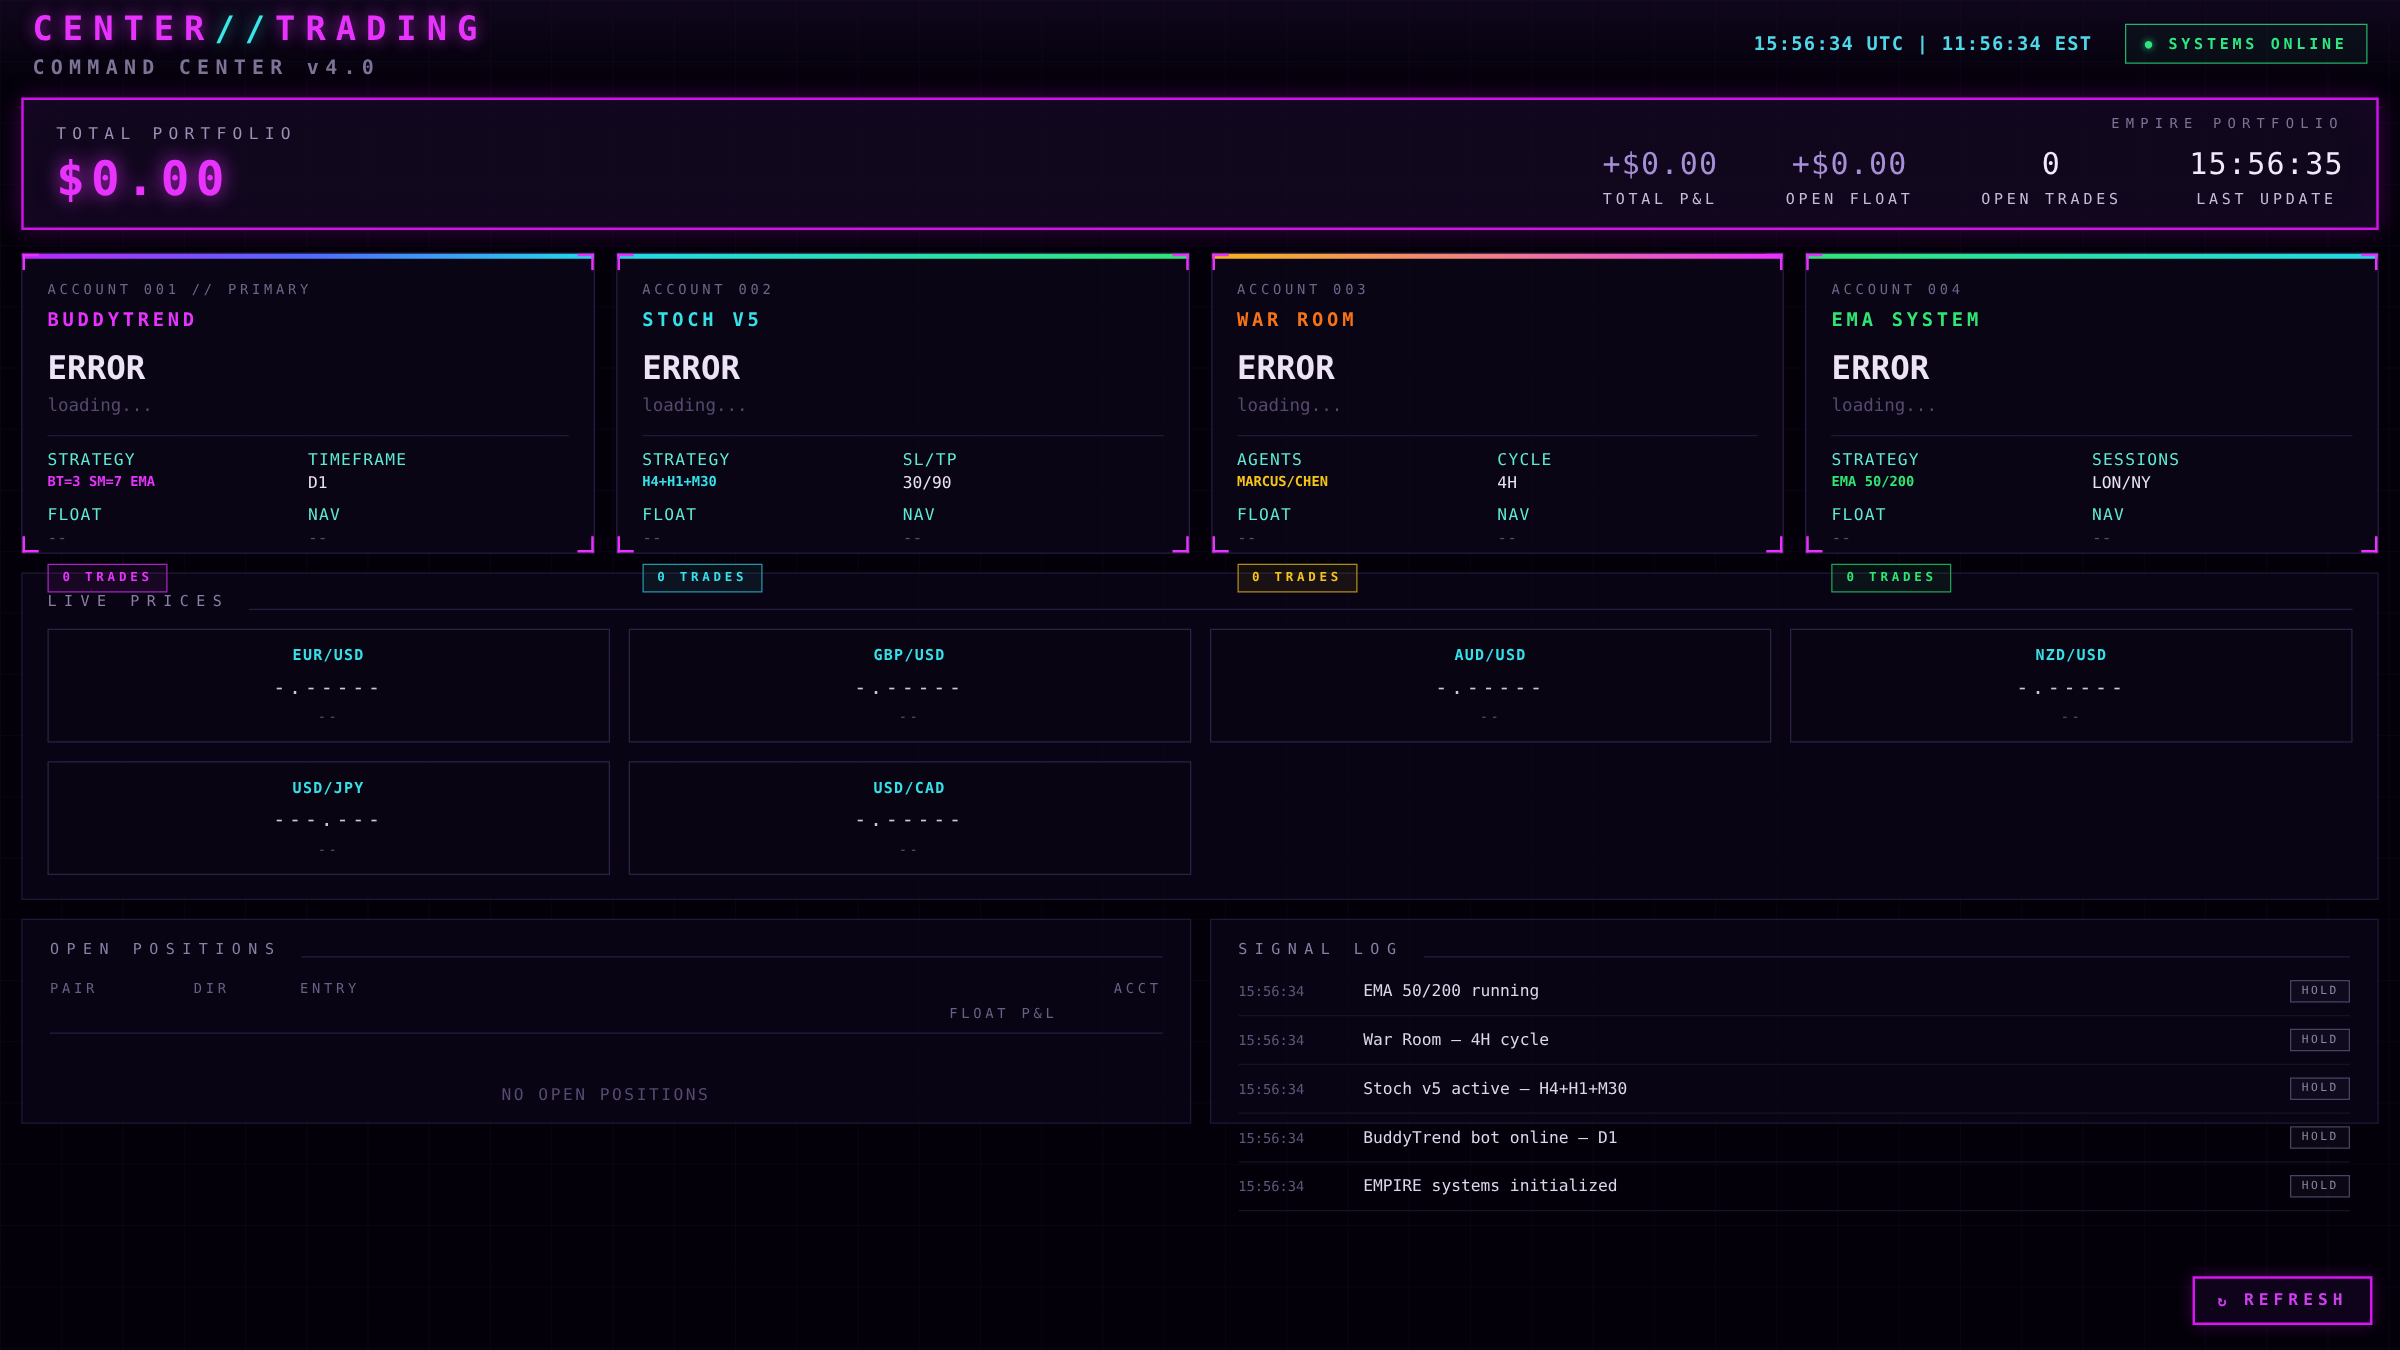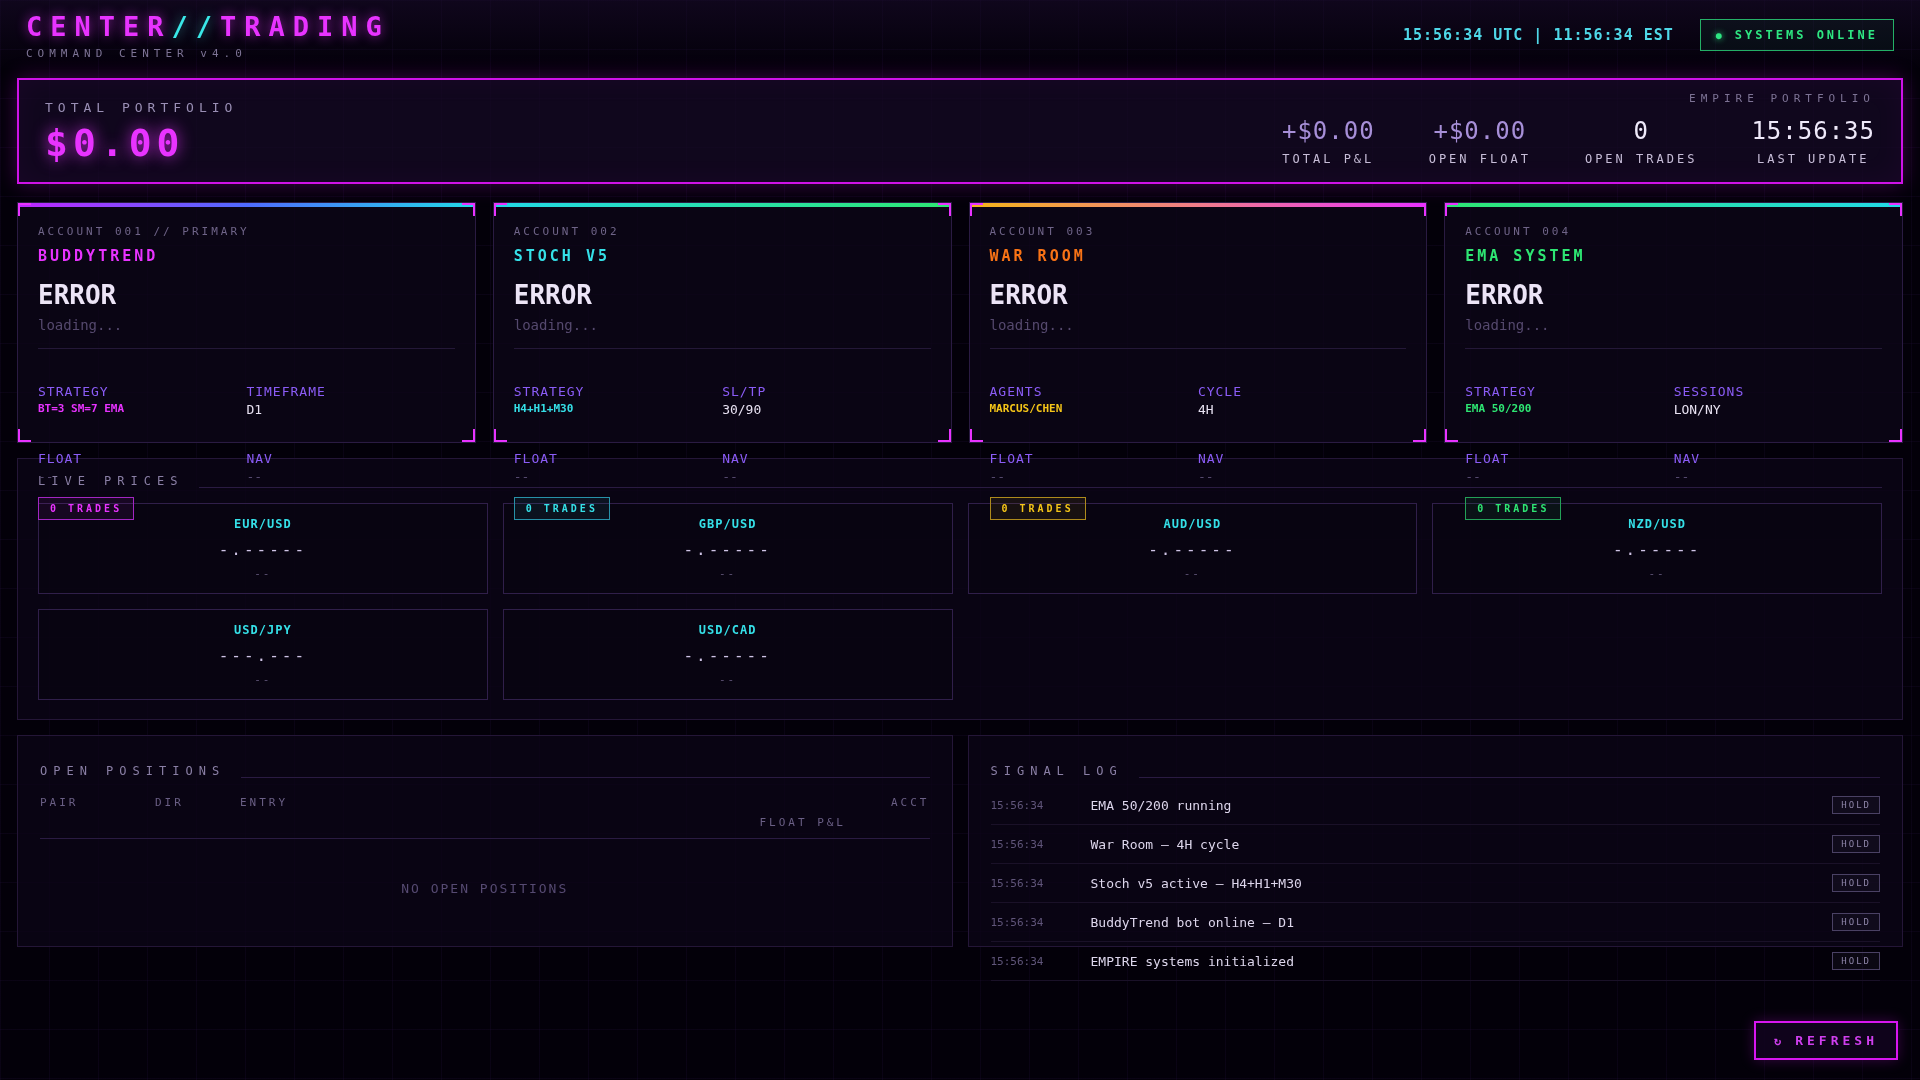--- a/index.html
+++ b/index.html
@@ -16,21 +16,21 @@
 
   
   .header {
     display:flex; justify-content:space-between; align-items:center;
     padding:10px 26px 8px; height:68px;
     background:linear-gradient(180deg, rgba(26,12,44,0.55), rgba(8,3,18,0.1));
   }
   .brand-title { font-size:27px; font-weight:bold; letter-spacing:8px; color:#e833ff;
     text-shadow:0 0 12px rgba(232,51,255,0.65); }
   .brand-title .sep { color:#3ae8e8; text-shadow:0 0 12px rgba(58,232,232,0.6); }
-  .brand-sub { font-size:11px; letter-spacing:5px; color:#7d7395; margin-top:5px; }
+  .brand-sub { font-size:16px; letter-spacing:5px; color:#7d7395; margin-top:5px;font-weight:bold; }
   .header-right { display:flex; align-items:center; gap:26px; }
   .clock { font-size:15px; letter-spacing:1px; color:#4fd8e8; font-weight:bold; }
   .status-pill {
     display:flex; align-items:center; gap:10px;
     border:1px solid rgba(46,230,130,0.75); color:#2ee682;
     background:rgba(46,230,130,0.05); padding:8px 15px;
     font-size:12px; letter-spacing:3px; font-weight:bold; cursor:pointer;
   }
   .status-dot { font-size:10px; color:#2ee682; text-shadow:0 0 6px rgba(46,230,130,0.9); }
 
@@ -69,21 +69,21 @@
   .cb-bl { bottom:0; left:0; border-left:2px solid #e833ff; border-bottom:2px solid #e833ff; }
   .cb-br { bottom:0; right:0; border-right:2px solid #e833ff; border-bottom:2px solid #e833ff; }
   .acct-id { font-size:11px; letter-spacing:3px; color:#6f6488; margin-top:6px; }
   .acct-name { font-size:15px; font-weight:bold; letter-spacing:3px; margin-top:9px; }
   .c1 .acct-name { color:#e833ff; } .c2 .acct-name { color:#35e0e8; }
   .c3 .acct-name { color:#f97316; } .c4 .acct-name { color:#2ee673; }
   .acct-status { font-size:26px; font-weight:bold; color:#ece4f6; margin-top:15px; }
   .acct-note { font-size:14px; color:#55496e; margin-top:7px; }
   .card hr { border:none; border-top:1px solid #241838; margin:15px 0 12px; }
   .fields { display:grid; grid-template-columns:1fr 1fr; row-gap:11px; }
-  .f-label { font-size:13px; color:#8b5cf6; letter-spacing:1px;margin-top:23px; }
+  .f-label { font-size:13px; color:#5eead4; letter-spacing:1px; }
   .f-value { font-size:13px; color:#e8e2f2; margin-top:3px; }
   .f-value.small { font-size:11px; font-weight:bold; }
   .c1 .f-value.small { color:#e833ff; } .c2 .f-value.small { color:#35e0e8; }
   .c3 .f-value.small { color:#f5c518; } .c4 .f-value.small { color:#2ee673; }
   .f-value.muted { color:#55496e; }
   .trades-badge { display:inline-block; margin-top:13px; font-size:10px; font-weight:bold;
     letter-spacing:3px; padding:5px 11px; border:1px solid; }
   .c1 .trades-badge { color:#e833ff; border-color:#a226c2; background:rgba(232,51,255,0.07); }
   .c2 .trades-badge { color:#35e0e8; border-color:#2791a8; background:rgba(53,224,232,0.07); }
   .c3 .trades-badge { color:#f5c518; border-color:#ad8a1c; background:rgba(245,197,24,0.07); }
@@ -96,21 +96,21 @@
   .panel-line { flex:1; height:1px; background:#2a1b42; }
   .prices { margin:15px 17px; padding:15px 20px 19px; }
   .price-tiles { display:grid; grid-template-columns:repeat(4,1fr); gap:15px; margin-top:15px; }
   .tile { border:1px solid #301f4a; background:rgba(9,4,18,0.9); padding:13px 10px; text-align:center; }
   .tile-symbol { font-size:12px; font-weight:bold; letter-spacing:1px; color:#35e0e8; }
   .tile-price { font-size:16px; letter-spacing:3px; color:#cfc4e6; margin-top:9px; }
   .tile-change { font-size:11px; color:#5f5578; margin-top:8px; letter-spacing:2px; }
 
   
   .bottom { display:grid; grid-template-columns:1fr 1fr; gap:15px; margin:2px 17px; }
-  .bottom .panel { padding:28px 22px; height:212px; }
+  .bottom .panel { padding:16px 22px; height:164px; }
   .pos-header { display:flex; font-size:11px; letter-spacing:3px; color:#6a5f85;
     margin-top:18px; padding-bottom:9px; border-bottom:1px solid #2a1b42; }
   .col-pair { width:115px; } .col-dir { width:85px; } .col-entry { flex:1; }
   .col-pl { text-align:right;margin-top:20px; } .col-acct { margin-left:45px; text-align:right; }
   .pos-empty { text-align:center; font-size:13px; letter-spacing:2px; color:#564a72; margin-top:42px; }
   .sig-rows { margin-top:8px; }
   .sig-row { display:flex; align-items:center; padding:10px 0; border-bottom:1px solid #1a1128; }
   .sig-time { font-size:11px; color:#60557a; width:84px; flex:none; }
   .sig-msg { flex:1; font-size:13px; color:#ddd6ec; margin-left:16px; }
   .sig-action { font-size:9px; letter-spacing:2px; color:#8d84a8;

